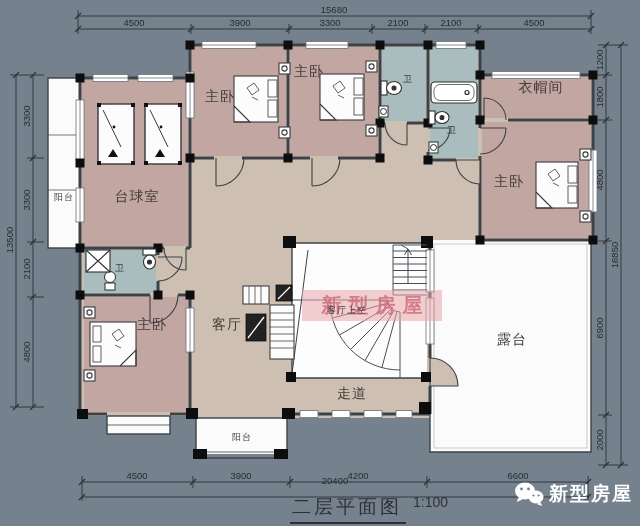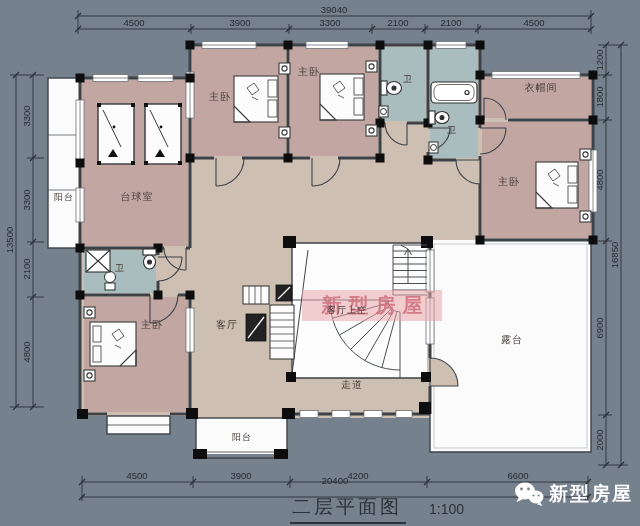--- a/index.html
+++ b/index.html
@@ -1,30 +1,30 @@
 <!DOCTYPE html>
 <html><head>
 <meta charset="utf-8">
 <style>
   html,body{margin:0;padding:0;background:#76818e;}
   #stage{position:relative;width:640px;height:526px;background:#76818e;overflow:hidden;
          font-family:"Liberation Sans",sans-serif;}
   #plan-svg{position:absolute;left:0;top:0;}
   .lbl{position:absolute;transform:translate(-50%,-50%);white-space:nowrap;z-index:10;}
-  .room-lbl{font-size:10px;color:#433d3a;letter-spacing:1px;}
+  .room-lbl{font-size:14px;color:#433d3a;letter-spacing:1px;}
   .room-lbl.small{font-size:9px;}
   .dim{font-size:9.5px;color:#262c33;letter-spacing:0;}
   .dim.v{transform:translate(-50%,-50%) rotate(-90deg);}
   #watermark-band{position:absolute;left:302px;top:290px;width:140px;height:31px;
       background:rgba(231,166,172,.55);z-index:5;display:flex;align-items:center;justify-content:center;}
   #watermark-text{font-size:20px;font-weight:bold;color:rgba(205,105,118,.8);letter-spacing:7px;text-indent:7px;}
-  #titleblock{position:absolute;left:290px;top:494px;z-index:10;display:flex;align-items:center;}
+  #titleblock{position:absolute;left:290px;top:494px;z-index:10;display:flex;align-items:flex-start;}
   #title-main{font-size:19px;color:#2b3137;letter-spacing:3px;border-bottom:2px solid #2b3137;
       padding:0 4px 2px 2px;font-family:"Liberation Serif",serif;}
-  #title-scale{font-size:14px;color:#2b3137;margin-left:23px;}
+  #title-scale{font-size:14px;color:#2b3137;margin-left:7px;}
   #logo{position:absolute;left:514px;top:481px;z-index:10;display:flex;align-items:center;}
   #logo-text{font-size:19px;font-weight:bold;color:#ffffff;letter-spacing:2px;margin-left:5px;}
 </style>
 </head>
 <body>
 
 <div id="stage">
 
 <svg id="plan-svg" width="640" height="526" viewBox="0 0 640 526">
 
@@ -326,25 +326,25 @@
 <span class="lbl room-lbl" style="left:220px;top:97px">主卧</span>
 <span class="lbl room-lbl" style="left:309px;top:72px">主卧</span>
 <span class="lbl room-lbl small" style="left:408px;top:79px">卫</span>
 <span class="lbl room-lbl small" style="left:452px;top:130px">卫</span>
 <span class="lbl room-lbl" style="left:541px;top:88px">衣帽间</span>
 <span class="lbl room-lbl" style="left:509px;top:182px">主卧</span>
 <span class="lbl room-lbl small" style="left:120px;top:268px">卫</span>
 <span class="lbl room-lbl" style="left:152px;top:325px">主卧</span>
 <span class="lbl room-lbl" style="left:227px;top:325px">客厅</span>
 <span class="lbl room-lbl small" style="left:347px;top:310px;z-index:11">客厅上空</span>
-<span class="lbl room-lbl" style="left:352px;top:385px">走道</span>
+<span class="lbl room-lbl" style="left:352px;top:394px">走道</span>
 <span class="lbl room-lbl" style="left:512px;top:340px">露台</span>
 <span class="lbl room-lbl small" style="left:242px;top:437px">阳台</span>
 
-<span class="lbl dim" style="left:334px;top:9px">39040</span>
+<span class="lbl dim" style="left:334px;top:9px">15680</span>
 <span class="lbl dim" style="left:134px;top:22px">4500</span>
 <span class="lbl dim" style="left:240px;top:22px">3900</span>
 <span class="lbl dim" style="left:330px;top:22px">3300</span>
 <span class="lbl dim" style="left:398px;top:22px">2100</span>
 <span class="lbl dim" style="left:451px;top:22px">2100</span>
 <span class="lbl dim" style="left:534px;top:22px">4500</span>
 
 <span class="lbl dim" style="left:137px;top:475px">4500</span>
 <span class="lbl dim" style="left:241px;top:475px">3900</span>
 <span class="lbl dim" style="left:358px;top:475px">4200</span>

